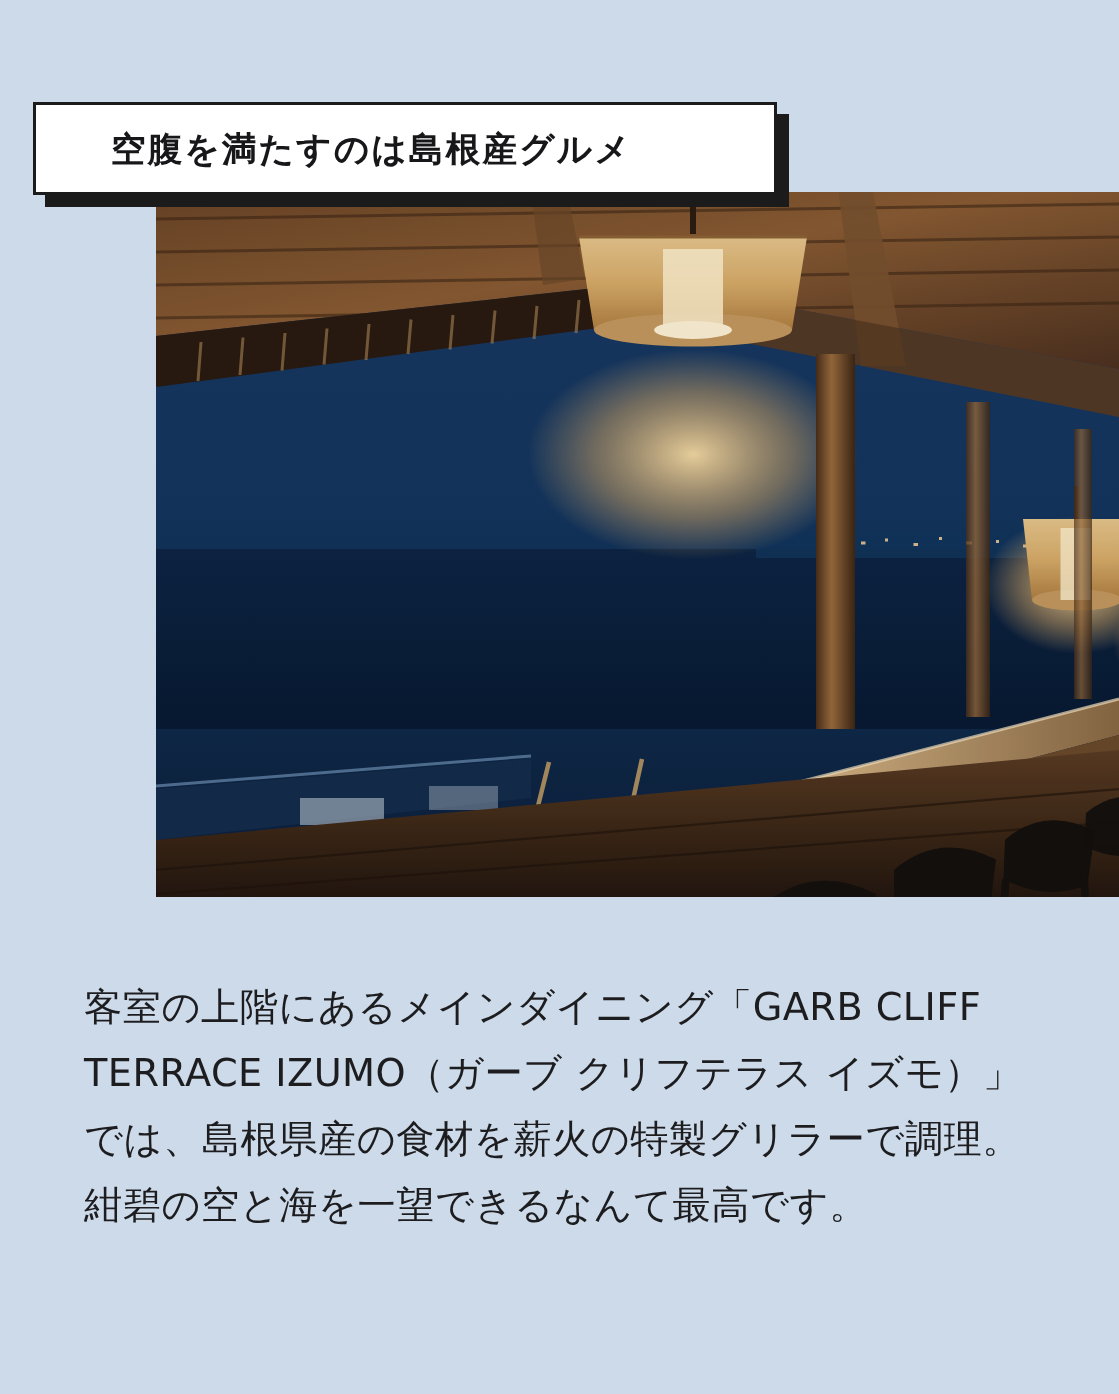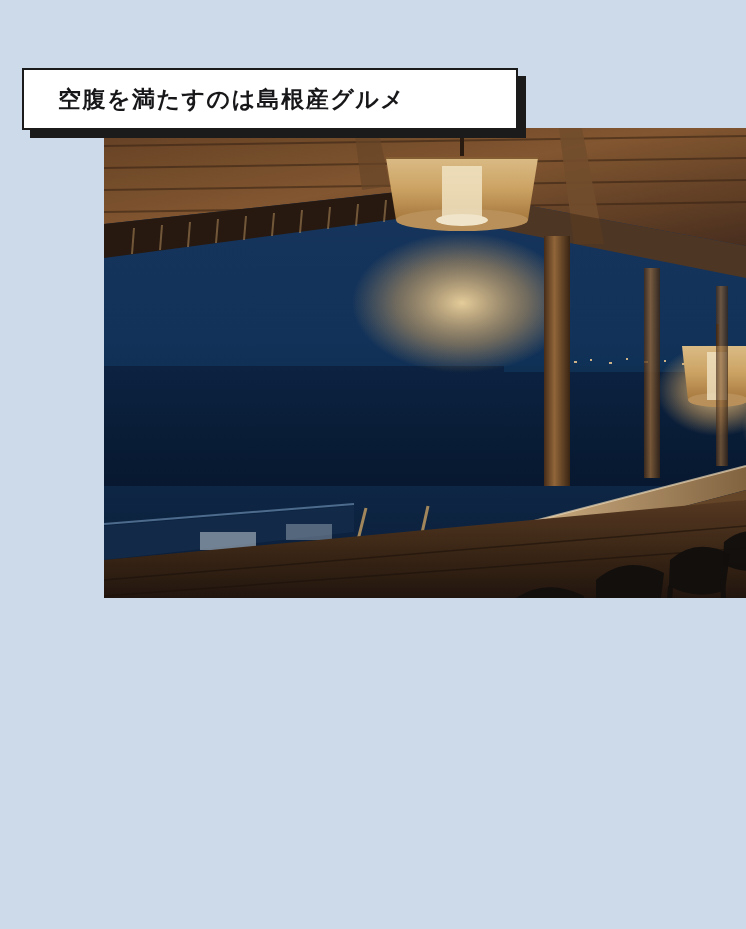--- a/index.html
+++ b/index.html
@@ -39,20 +39,21 @@
   }
   .heading-box {
     position: relative;
     width: 496px;
     height: 62px;
     background: #ffffff;
     border: 2px solid #1b1b1b;
     box-sizing: border-box;
     display: flex;
     align-items: center;
+    padding-left: 16px;
   }
   .heading-text {
     font-family: "DejaVu Sans", sans-serif;
     font-weight: bold;
     font-size: 23px;
     letter-spacing: 1.5px;
     color: #17171a;
     padding-left: 34px;
     white-space: nowrap;
   }
@@ -262,14 +263,17 @@
         <rect x="564" y="458" width="5" height="46" transform="rotate(4 566 458)"></rect>
         <rect x="616" y="452" width="5" height="44" transform="rotate(-3 618 452)"></rect>
 
         <path d="M620 414 q22 -19 50 -5 l-4 30 q-24 9 -47 -3 Z" opacity="0.95"></path>
       </g>
 
       <rect x="0" y="0" width="642" height="470" fill="#000" opacity="0.06"></rect>
     </svg>
   </div>
 
+  <div class="body-copy">
+    <p>客室の上階にあるメインダイニング「GARB CLIFF TERRACE IZUMO（ガーブ クリフテラス イズモ）」では、島根県産の食材を薪火の特製グリラーで調理。紺碧の空と海を一望できるなんて最高です。</p>
+  </div>
 
 </div>
 
 </body></html>

